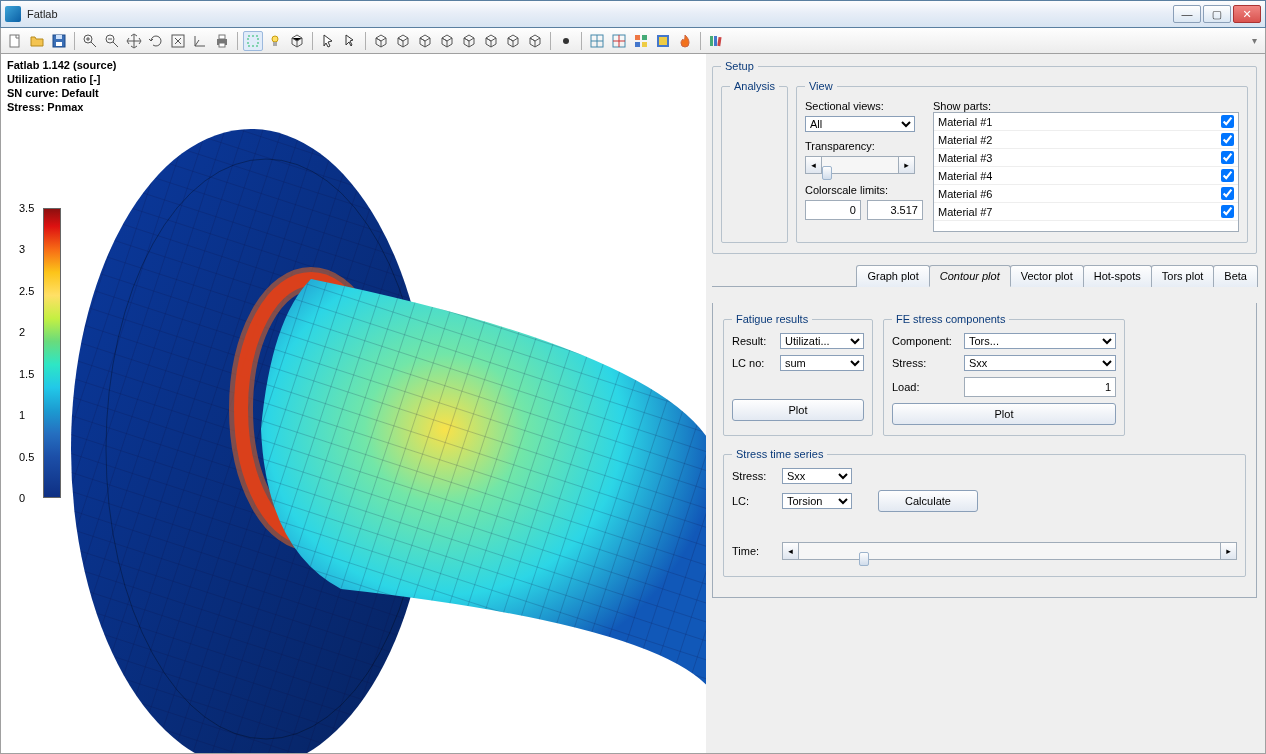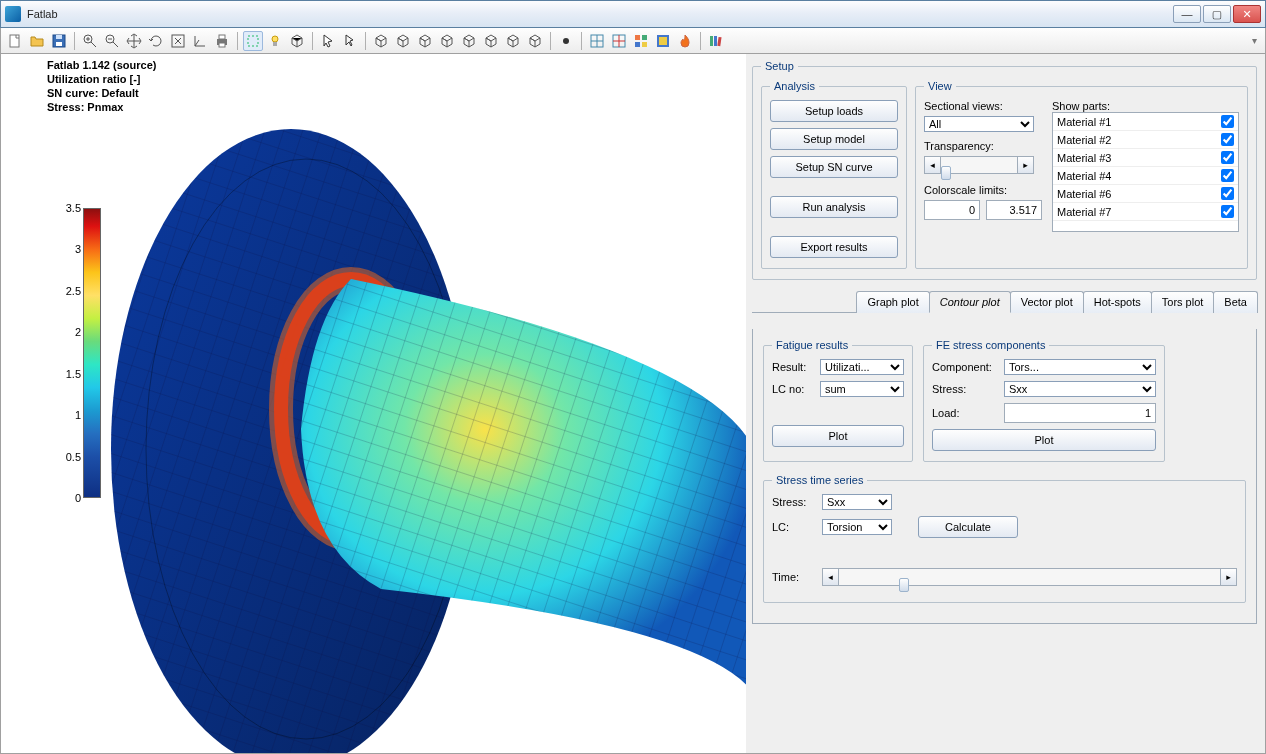--- a/index.html
+++ b/index.html
@@ -11,33 +11,33 @@
 .win-btns { display: flex; gap: 2px; }
 .win-btn { width: 28px; height: 18px; border: 1px solid #8a9fb8; background: linear-gradient(#fefefe,#dbe7f3); border-radius: 2px; display: flex; align-items: center; justify-content: center; color: #333; }
 .win-btn.close { background: linear-gradient(#f08682,#d9534f); border-color: #a33; color: #fff; }
 
 .toolbar { height: 26px; border: 1px solid #a0a0a0; border-top: none; background: linear-gradient(#fefefe,#ececec); display: flex; align-items: center; padding: 0 4px; gap: 2px; }
 .tb-btn { width: 20px; height: 20px; display: flex; align-items: center; justify-content: center; border: 1px solid transparent; border-radius: 2px; cursor: pointer; }
 .tb-sep { width: 1px; height: 18px; background: #b0b0b0; margin: 0 3px; }
 .tb-btn svg { width: 16px; height: 16px; }
 .tb-chev { margin-left: auto; color: #777; font-size: 10px; padding-right: 4px; }
 
-.main-area { display: flex; height: calc(754px - 28px - 26px); border: 1px solid #a0a0a0; border-top: none; padding-left: 40px; }
+.main-area { display: flex; height: calc(754px - 28px - 26px); border: 1px solid #a0a0a0; border-top: none; }
 .viewport { width: 705px; position: relative; background: #fff; overflow: hidden; }
 .overlay-text { position: absolute; top: 4px; left: 6px; line-height: 14px; color: #000; font-weight: bold; }
 .colorbar { position: absolute; left: 18px; top: 154px; width: 42px; }
 .cb-grad { width: 18px; height: 290px; position: absolute; left: 24px; top: 0;
   background: linear-gradient(to bottom,
     #8d0f0f 0%, #d11 6%, #f76b15 14%, #fcc419 22%, #ffe066 30%,
     #c4f042 38%, #69db7c 46%, #2ee6c5 54%, #22c8e8 62%, #1c9bd1 70%,
     #256fc0 78%, #1c4fa8 86%, #0e2f83 100%);
   border: 1px solid #666;
 }
 .cb-ticks { position: absolute; left: 0; top: -6px; }
-.cb-tick { position: absolute; width: 22px; text-align: right; color: #000; }
+.cb-tick { position: absolute; width: 22px; text-align: left; color: #000; }
 
 .panel-side { flex: 1; padding: 6px 8px 6px 6px; background: #efefef; overflow: hidden; }
 fieldset { border: 1px solid #b7c2cc; border-radius: 2px; padding: 8px 8px 10px; margin-bottom: 10px; background: #efefef; }
 legend { padding: 0 4px; color: #0a3a7a; font-size: 11px; }
 .row { display: flex; align-items: center; gap: 6px; margin-bottom: 6px; }
 .lbl { color: #000; }
 input[type=text] { border: 1px solid #a0acb9; background: #fff; padding: 2px 4px; height: 20px; }
 .btn { border: 1px solid #8a9fb8; background: linear-gradient(#fefefe,#e3e9f2); border-radius: 3px; height: 22px; padding: 0 8px; cursor: pointer; text-align: center; }
 select { border: 1px solid #8a9fb8; background: #fff; height: 16px; }
 
@@ -315,29 +315,20 @@
     </div>
   </div>
 
   <div class="panel-side">
 
     <fieldset>
       <legend>Setup</legend>
       <div class="analysis-view">
         <fieldset style="margin:0">
           <legend>Analysis</legend>
-          <div class="analysis-col">
-            <button class="btn">Setup loads</button>
-            <button class="btn">Setup model</button>
-            <button class="btn">Setup SN curve</button>
-            <div style="height:6px"></div>
-            <button class="btn">Run analysis</button>
-            <div style="height:6px"></div>
-            <button class="btn">Export results</button>
-          </div>
         </fieldset>
         <fieldset class="view-col" style="margin:0">
           <legend>View</legend>
           <div style="display:flex; gap:10px">
             <div style="flex:0 0 118px">
               <div class="lbl">Sectional views:</div>
               <select style="width:110px;margin:4px 0 8px">
                 <option>All</option>
               </select>
               <div class="lbl">Transparency:</div>

